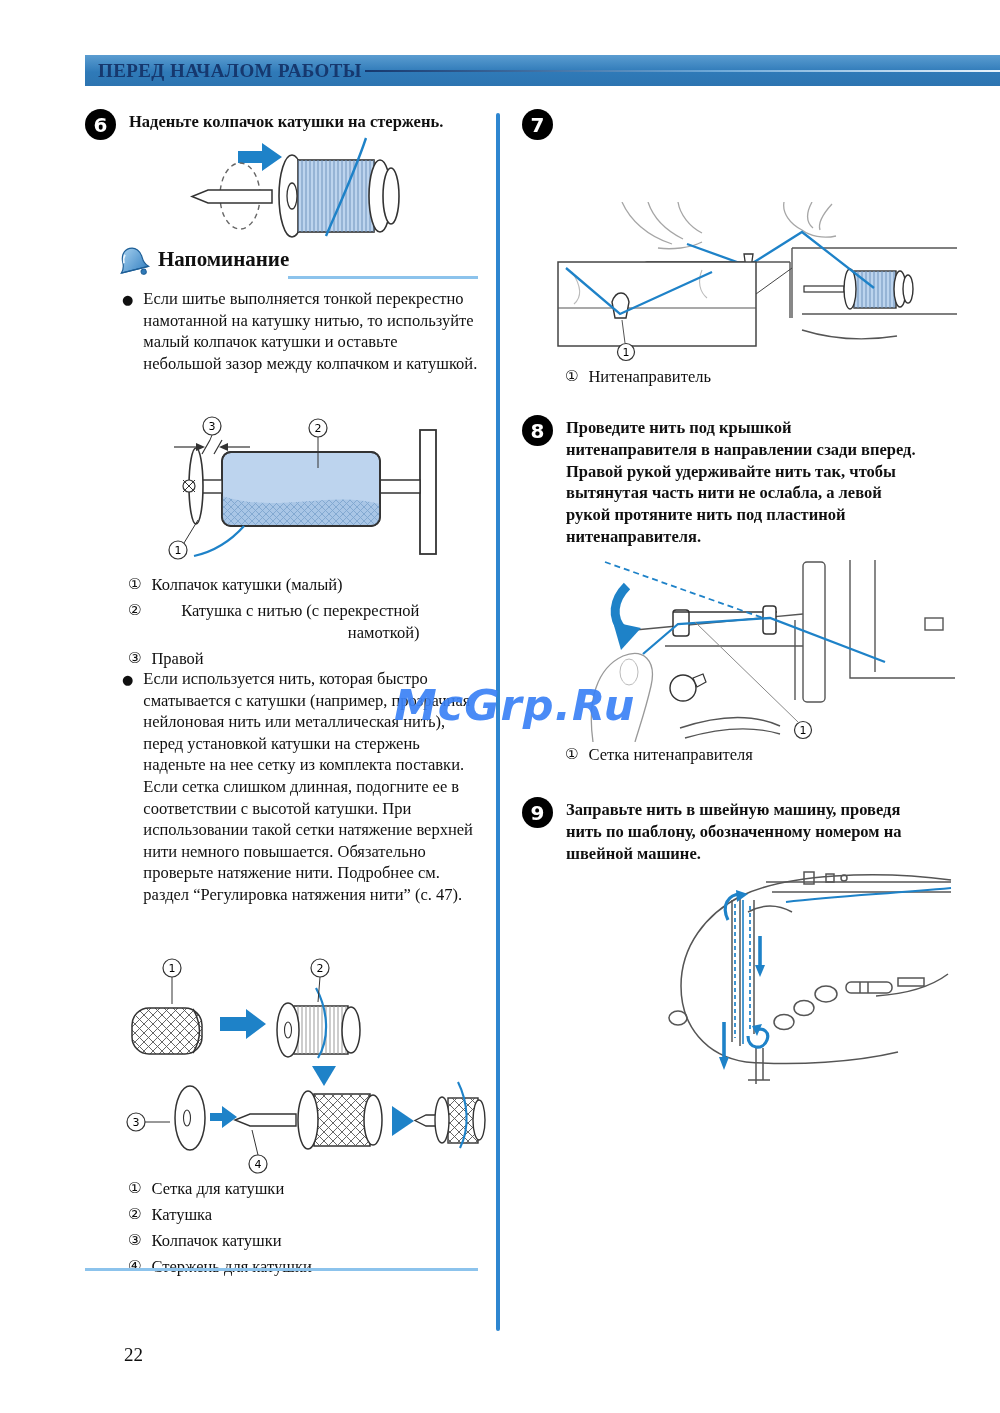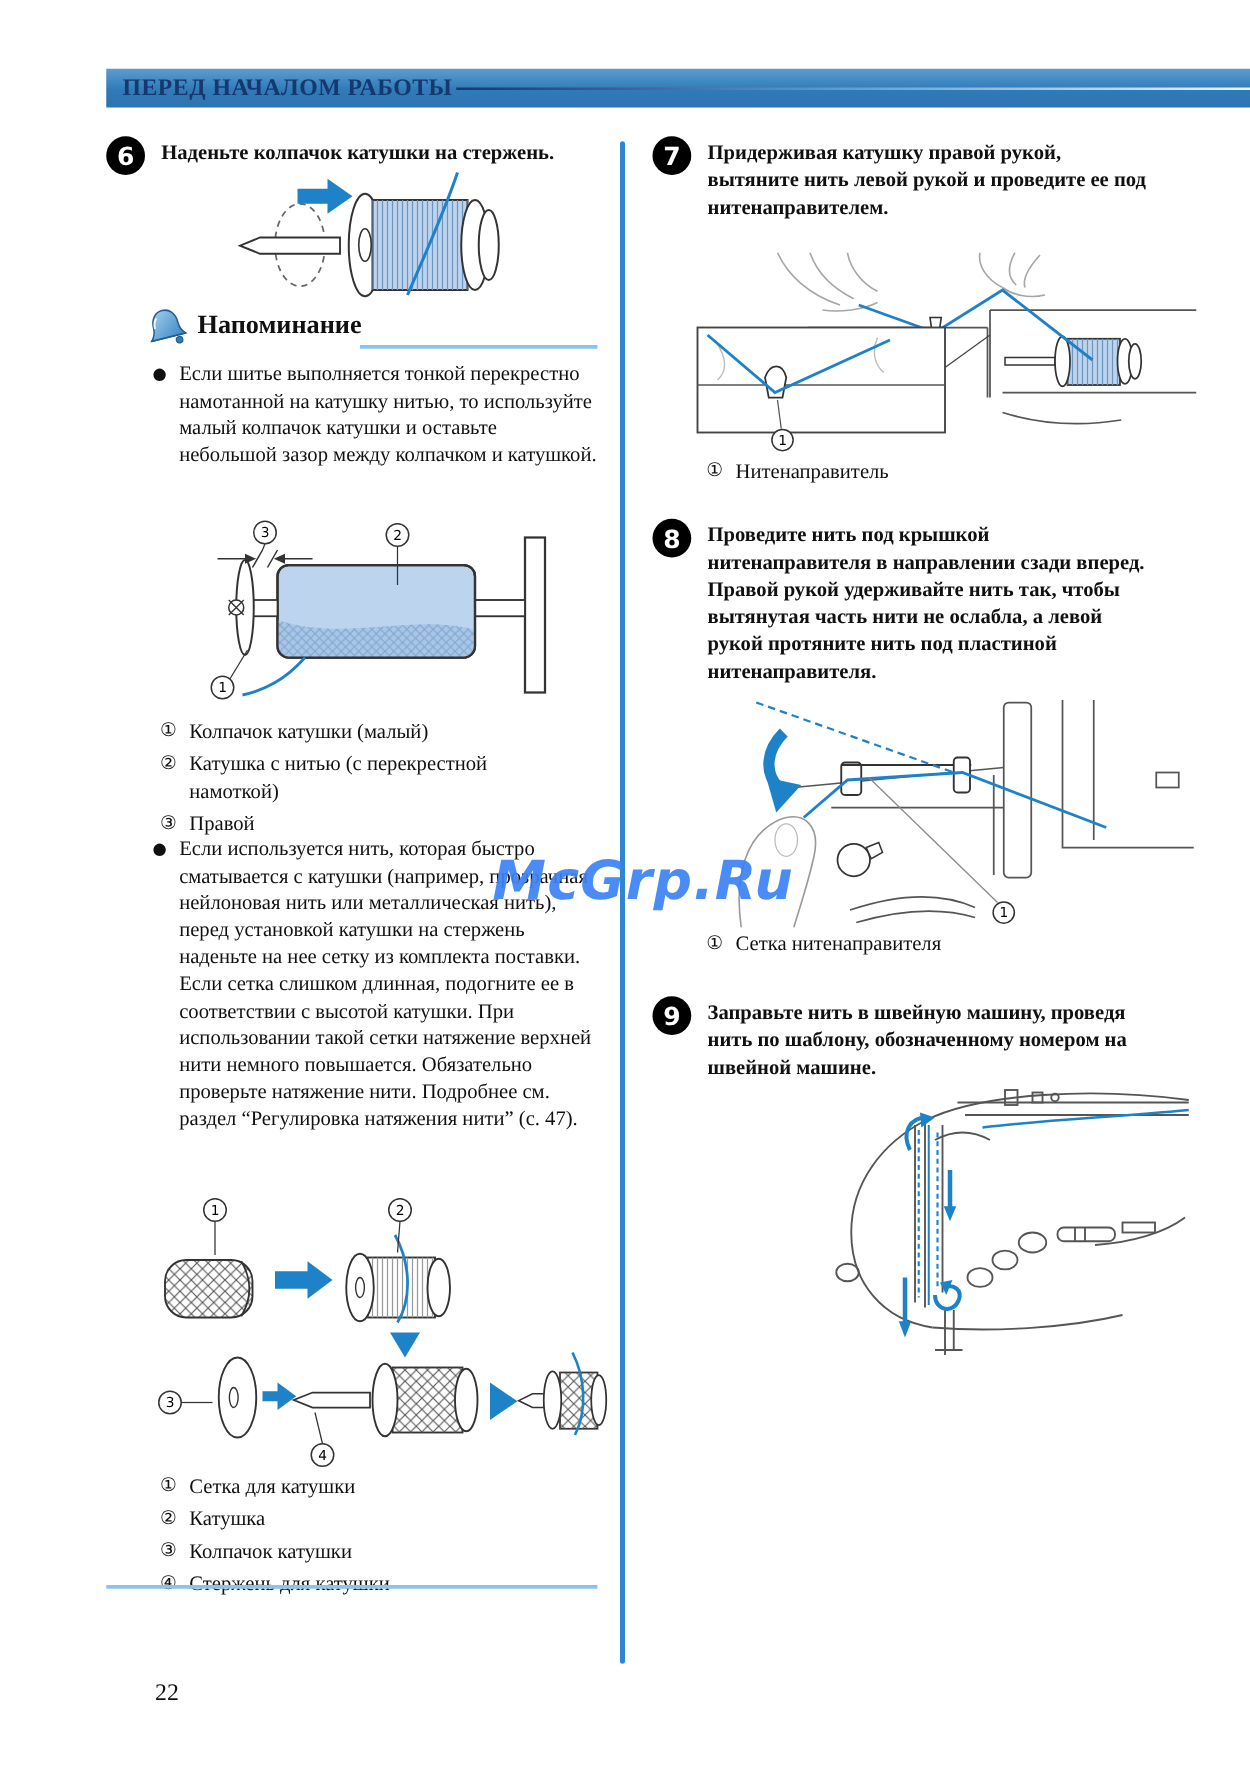--- a/index.html
+++ b/index.html
@@ -29,21 +29,21 @@
   
   .reminder-title { position:absolute; font-size:21px; font-weight:bold;text-align:center; }
 
   .bullet { position:absolute; display:flex; gap:10px; font-size:16.5px; line-height:1.31; }
   .bullet .dot { font-family:"DejaVu Sans",sans-serif; font-size:13px; padding-top:3px; flex:none; }
   .bullet p + p { margin-top:0; }
 
   .legend { position:absolute; font-size:16.5px; line-height:1.33; }
   .legend-row { display:flex; gap:10px; margin-bottom:4px; }
   .legend-num { font-family:"DejaVu Sans",sans-serif; font-size:15px; padding-top:1px; flex:none; }
-  .legend-label { max-width:292px; }
+  .legend-label { max-width:292px;text-align:right; }
 
   .watermark { position:absolute; left:394px; top:680px; width:260px;
                font-family:"DejaVu Sans",sans-serif; font-weight:bold; font-style:italic;
                font-size:43px; color:#3b82f6; letter-spacing:1px; z-index:50; opacity:.92; }
 
   .page-num { position:absolute; left:83px; top:1344px; font-size:19px;margin-left:41px; }
 
   svg { display:block; }
   .lnk { stroke:#333; fill:#fff; }
 </style>
@@ -231,21 +231,20 @@
     <div class="legend-row">
       <span class="legend-num">④</span>
       <span class="legend-label">Стержень для катушки</span>
     </div>
   </div>
 
   <div class="hr-light" style="left:85px; top:1268px; width:393px;"></div>
 
   <div class="step" style="left:522px; top:108px; width:400px;">
     <div class="badge">7</div>
-    <div class="step-text" style="max-width:352px;">Придерживая катушку правой рукой, вытяните нить левой рукой и проведите ее под нитенаправителем.</div>
   </div>
 
   <svg class="abs" style="left:552px; top:202px;" width="408" height="160" viewBox="0 0 408 160">
     <defs>
       <pattern id="pv7" width="4" height="10" patternUnits="userSpaceOnUse">
         <line x1="2" y1="0" x2="2" y2="10" stroke="#6f94bd" stroke-width="1"></line>
       </pattern>
     </defs>
 
     <g stroke="#a6a6a6" stroke-width="1.3" fill="none">

